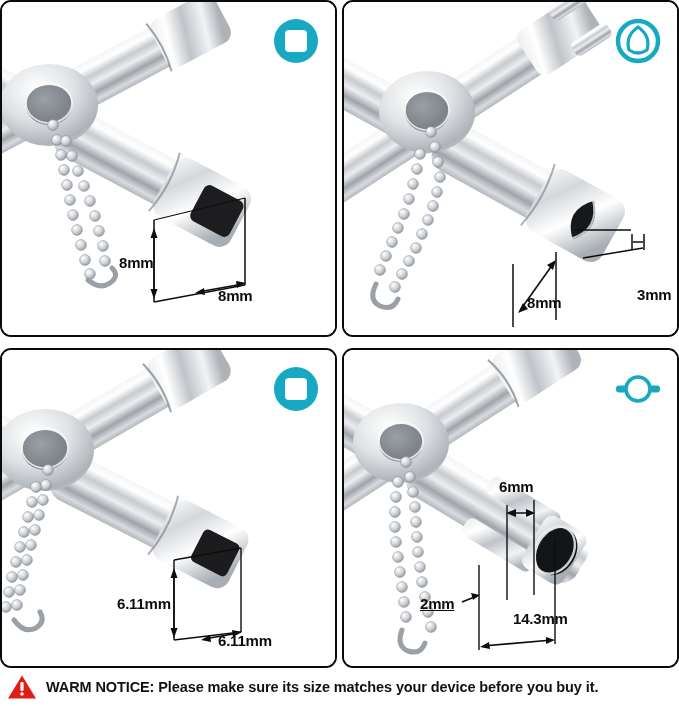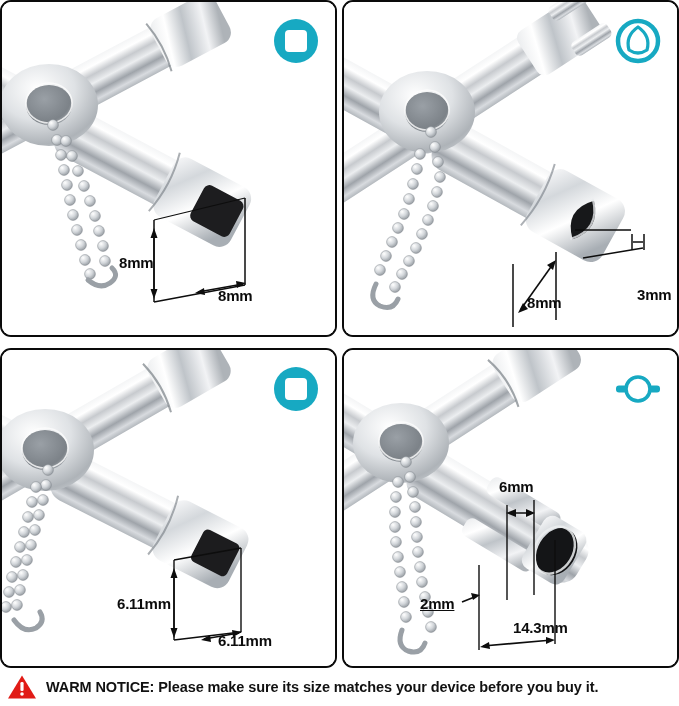--- a/index.html
+++ b/index.html
@@ -454,21 +454,21 @@
         <polygon points="162,163 172,159 172,167" fill="#0d0d0d"></polygon>
         <polygon points="191,163 182,159 182,167" fill="#0d0d0d"></polygon>
         <path d="M118 252 L133 246" stroke="#0d0d0d" stroke-width="1.6" fill="none"></path>
         <polygon points="136,245 127,243 129,250" fill="#0d0d0d"></polygon>
         <path d="M139 296 L208 290" stroke="#0d0d0d" stroke-width="1.6" fill="none"></path>
         <polygon points="136,297 145,292 146,299" fill="#0d0d0d"></polygon>
         <polygon points="211,290 202,294 202,287" fill="#0d0d0d"></polygon>
       </svg>
       <span class="dimtext" style="left:155px;top:128px;">6mm</span>
       <span class="dimtext" style="left:76px;top:245px;text-decoration:underline;">2mm</span>
-      <span class="dimtext" style="left:169px;top:269px;">14.3mm</span>
+      <span class="dimtext" style="left:169px;top:260px;">14.3mm</span>
     </div>
 
     <div class="badge">
       <svg viewBox="0 0 50 50">
         <circle cx="25" cy="25" r="12" fill="none" stroke="#17A9C2" stroke-width="3.6"></circle>
         <rect x="3" y="21.5" width="11" height="7" rx="3" fill="#17A9C2"></rect>
         <rect x="36" y="21.5" width="11" height="7" rx="3" fill="#17A9C2"></rect>
       </svg>
     </div>
   </div>

